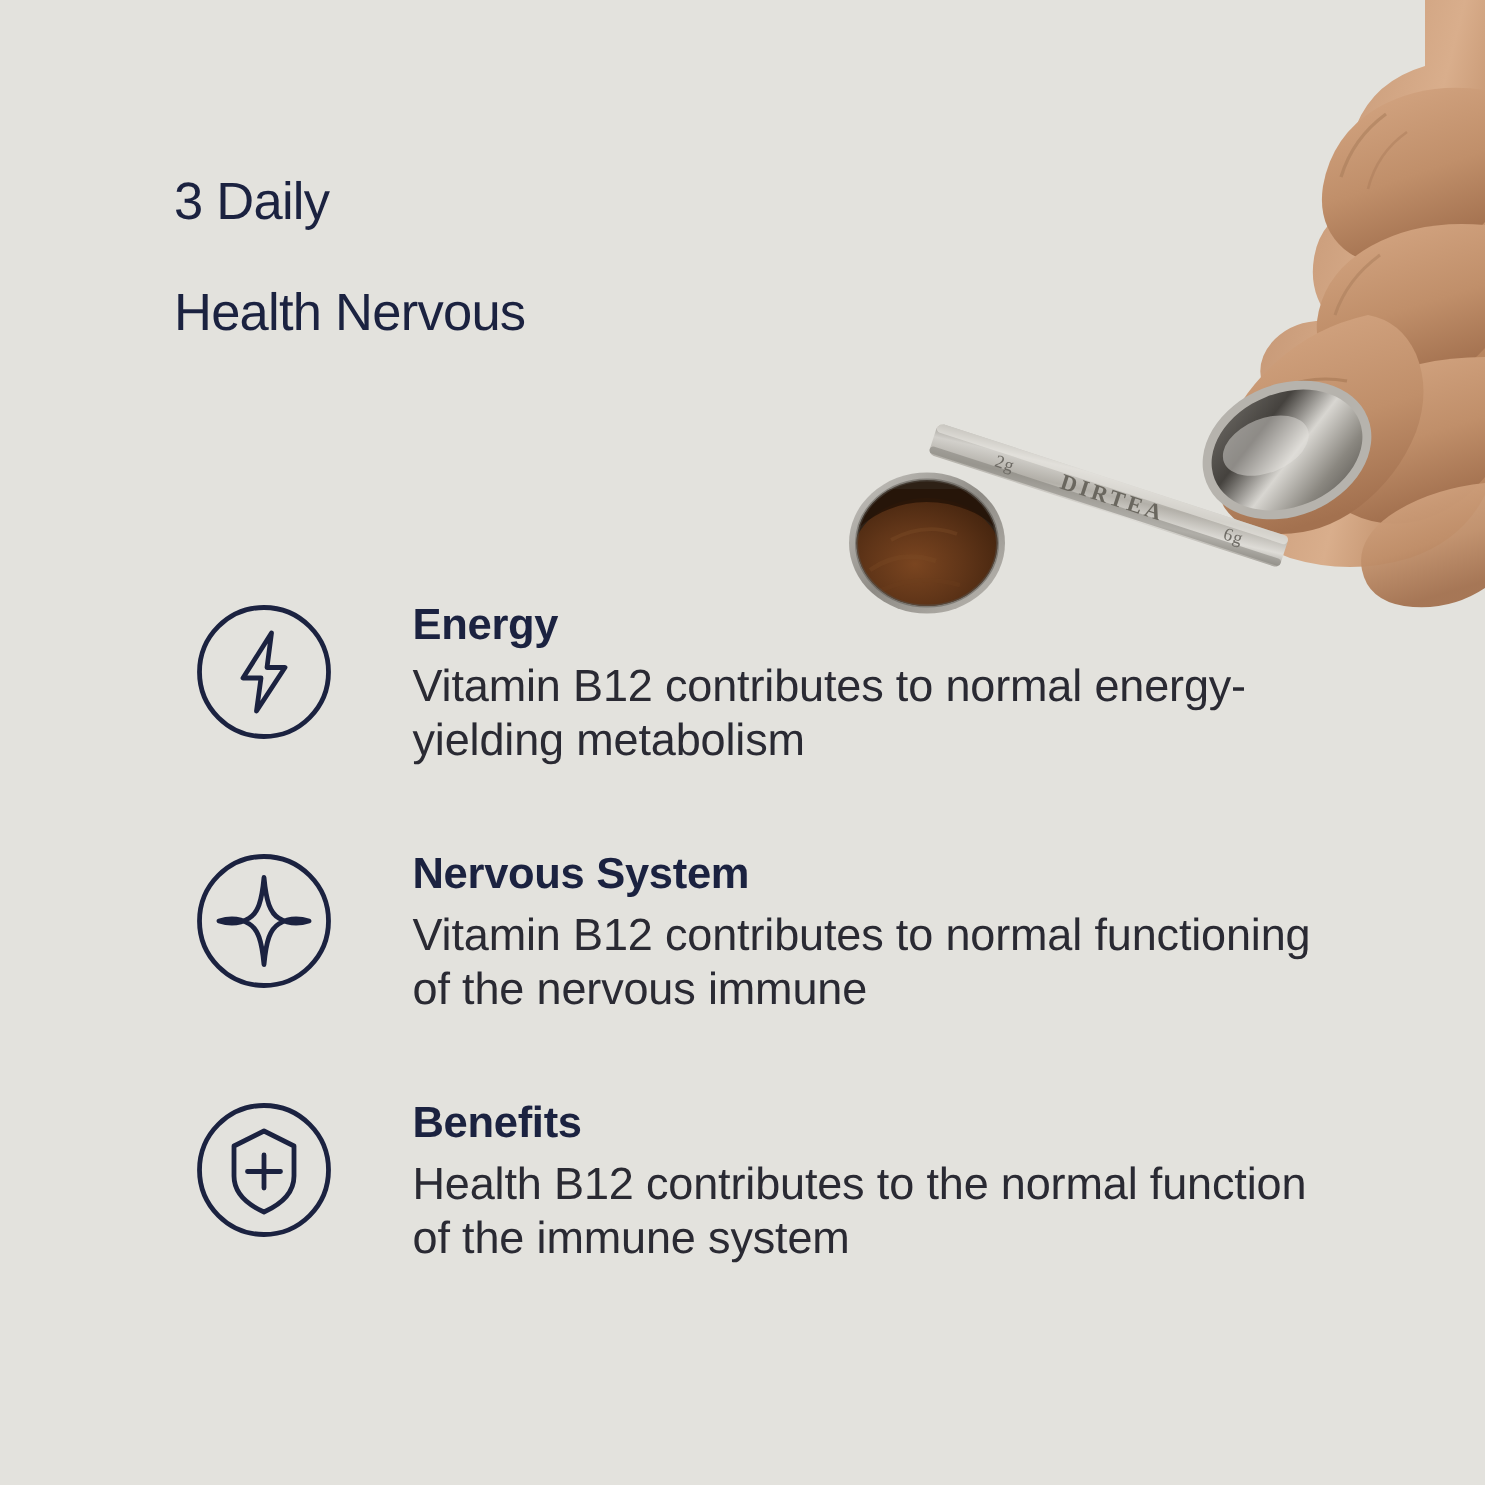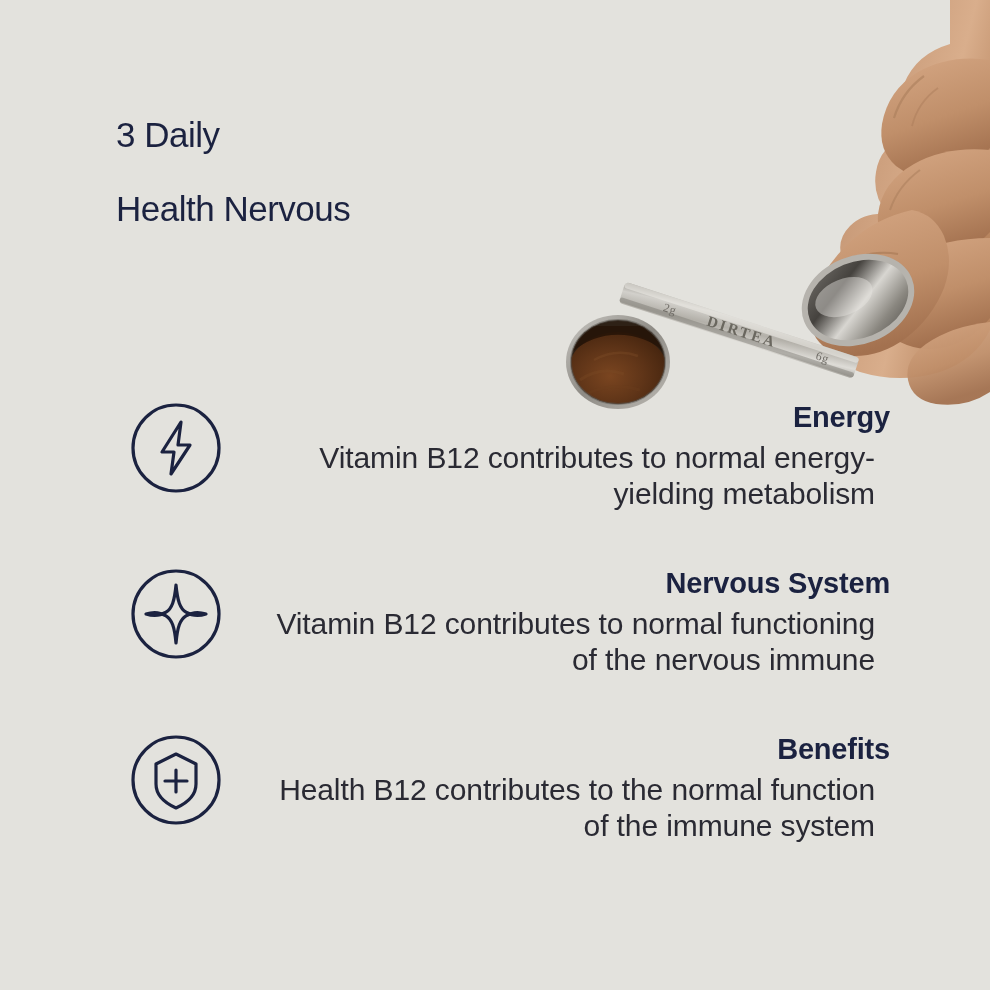--- a/index.html
+++ b/index.html
@@ -48,21 +48,20 @@
   .benefits {
     position: absolute;
     left: 130px;
     top: 398px;
     width: 760px;
   }
   .benefit {
     position: relative;
     min-height: 130px;
     padding-left: 145px;
-    text-align: right;
   }
   .benefit + .benefit { margin-top: 36px; }
 
   .benefit-icon {
     position: absolute;
     left: 0;
     top: 4px;
     width: 92px;
     height: 92px;
   }

